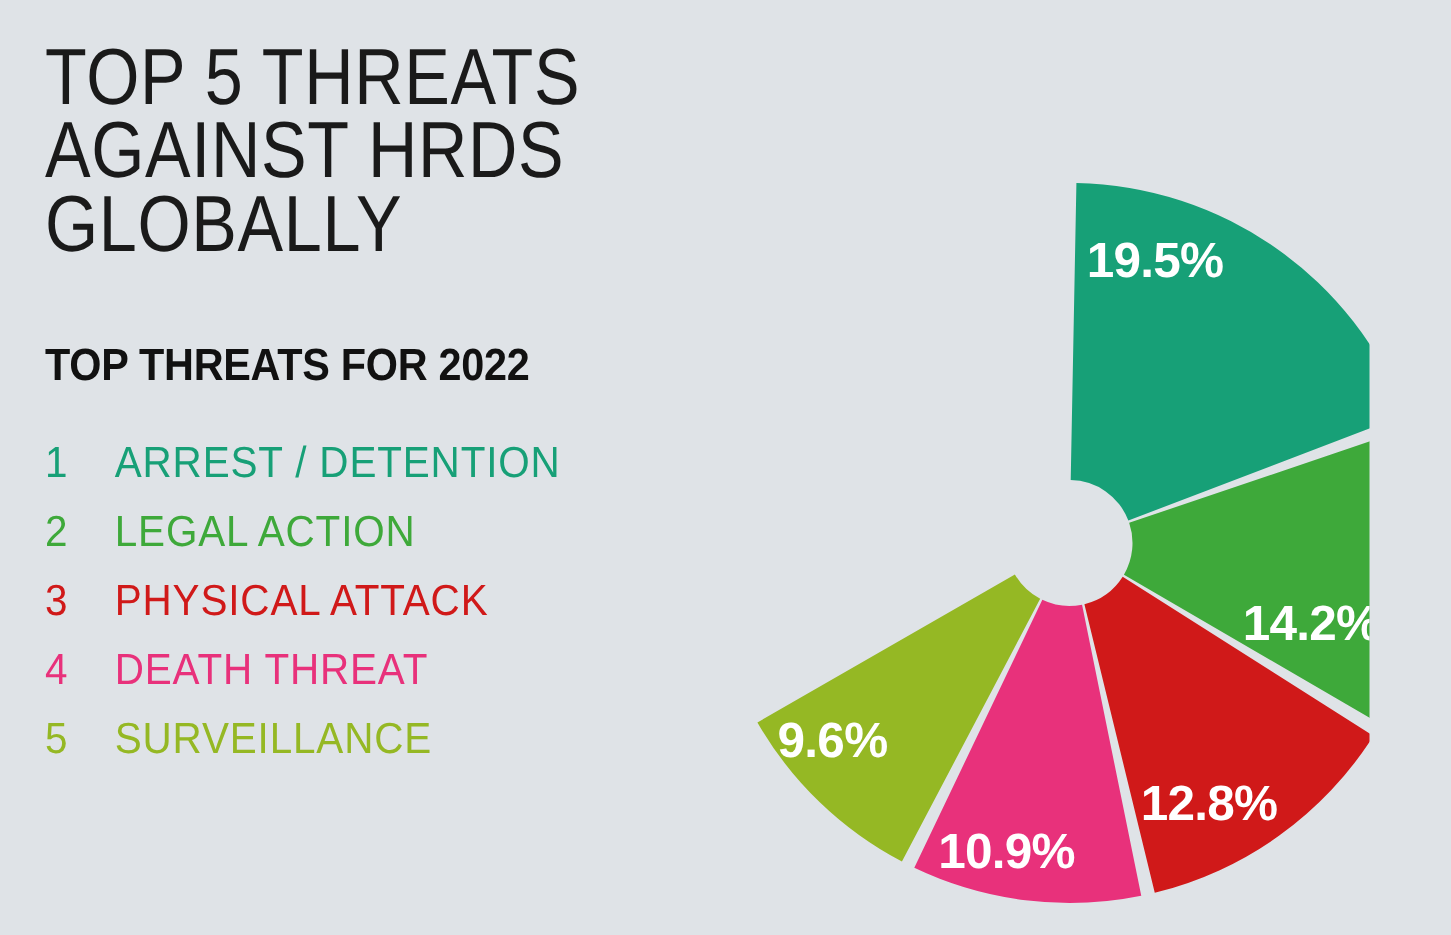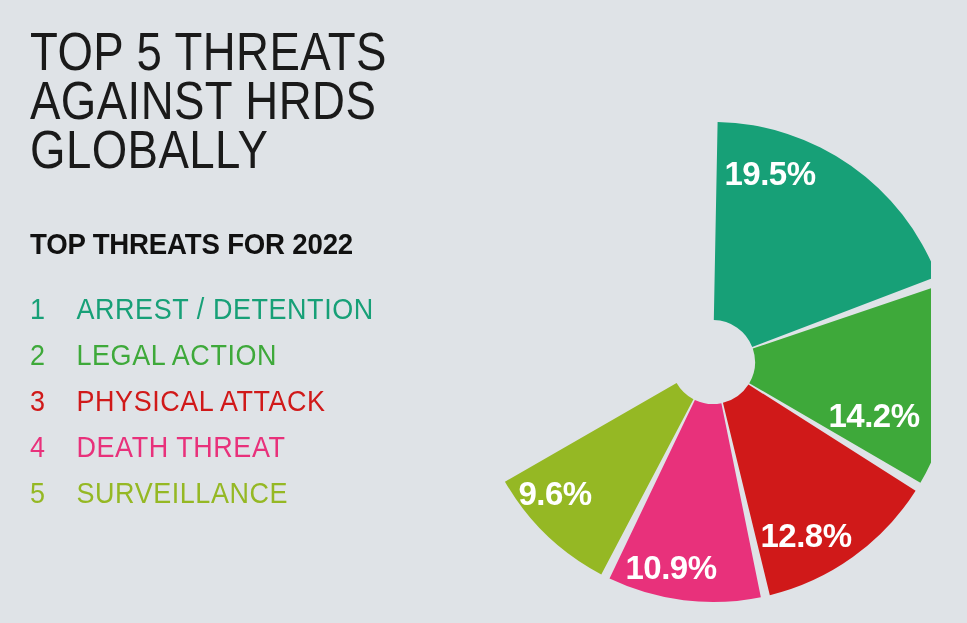--- a/index.html
+++ b/index.html
@@ -12,21 +12,20 @@
     background: #dfe3e7;
     font-family: "Liberation Sans", sans-serif;
     overflow: hidden;
   }
   #page {
     position: relative;
     width: 913px;
     height: 623px;
     background: #dfe3e7;
     overflow: hidden;
-    padding-left: 18px;
   }
 
   
   #left-col {
     position: absolute;
     left: 30px;
     top: 28px;
     width: 520px;
   }
 

